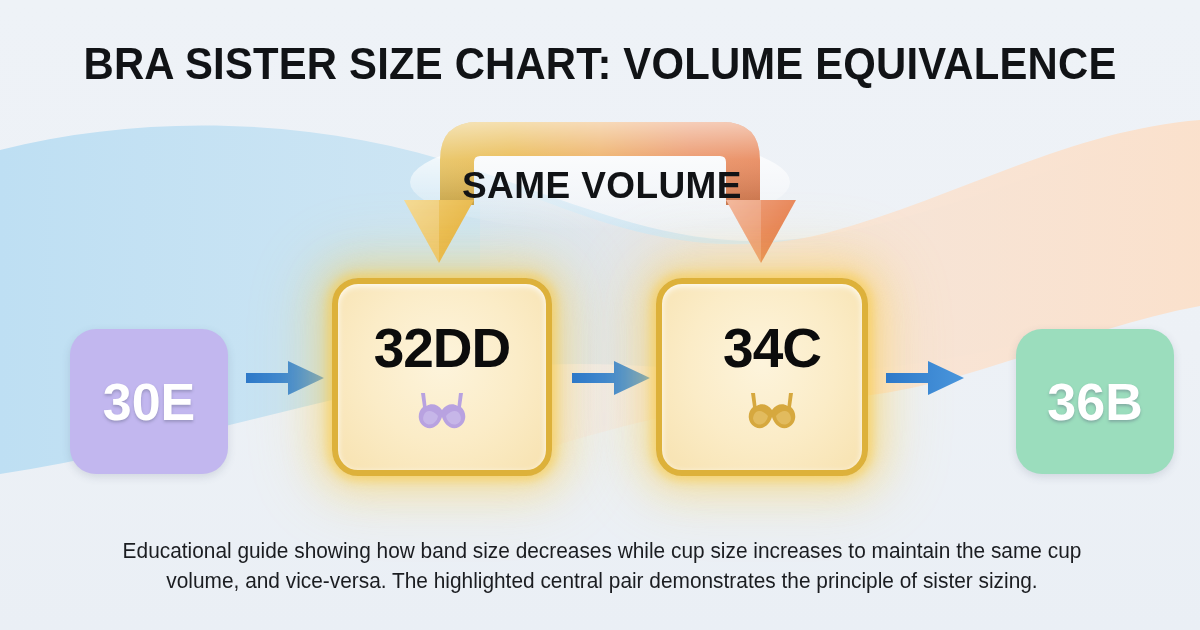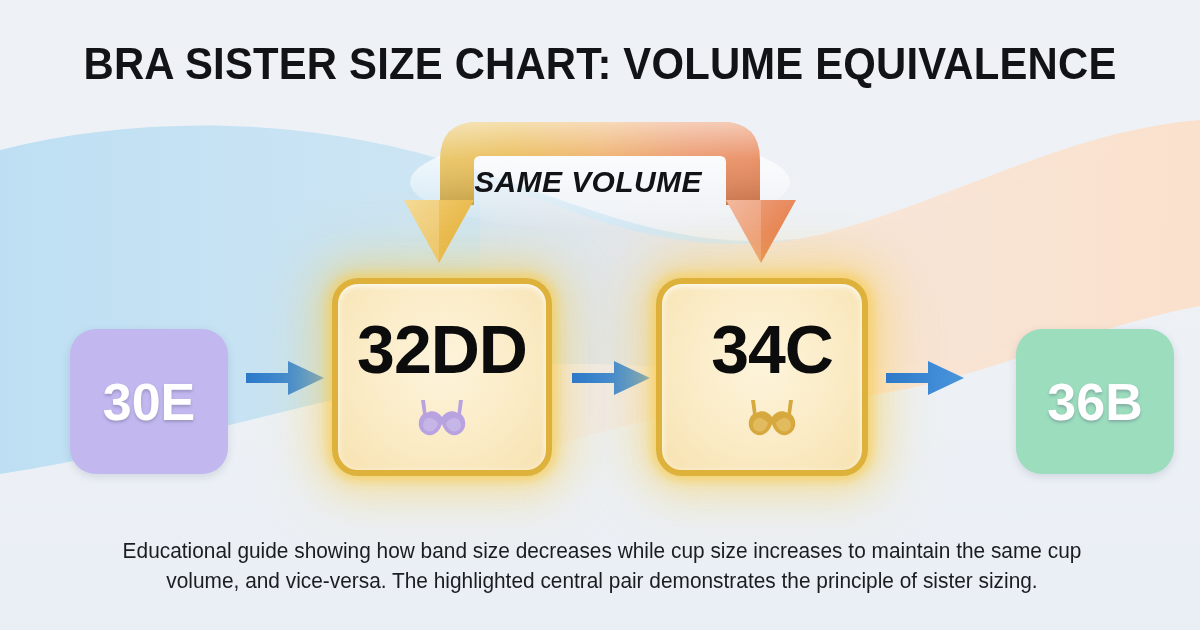--- a/index.html
+++ b/index.html
@@ -87,21 +87,21 @@
     border: 6px solid #ddb13a;
     background:
       radial-gradient(ellipse at 50% 42%, #fdf4dc 0%, #fbecc7 52%, #f7e2b0 100%);
     box-shadow:
       0 0 10px 5px rgba(248, 203, 74, 0.55),
       0 0 34px 14px rgba(250, 205, 80, 0.40),
       0 0 60px 26px rgba(252, 212, 96, 0.22),
       inset 0 2px 6px rgba(255, 255, 255, 0.9);
   }
   .size-box.highlight .size-label {
-    font-size: 68px;
+    font-size: 55px;
     color: #0c0c0c;
     letter-spacing: -1px;
     text-align: center;
   }
 
   .bra-icon {
     margin-top: 14px;
     line-height: 1;
   }
 
@@ -116,30 +116,29 @@
     left: 0;
     top: 0;
     width: 1200px;
     height: 300px;
     pointer-events: none;
   }
 
   .same-volume-label {
     position: absolute;
     top: 165px;
-    left: 450px;
+    left: 462px;
     width: 276px;
     text-align: center;
-    font-size: 30px;
+    font-size: 37px;
     font-weight: bold;
     letter-spacing: 0.4px;
     color: #111316;
     font-family: "Liberation Sans Narrow", "Liberation Sans", sans-serif;
     white-space: nowrap;
-    font-style: italic;
   }
 
   
   .caption {
     position: absolute;
     left: 76px;
     top: 536px;
     width: 1052px;
     text-align: center;
     font-size: 21.5px;

